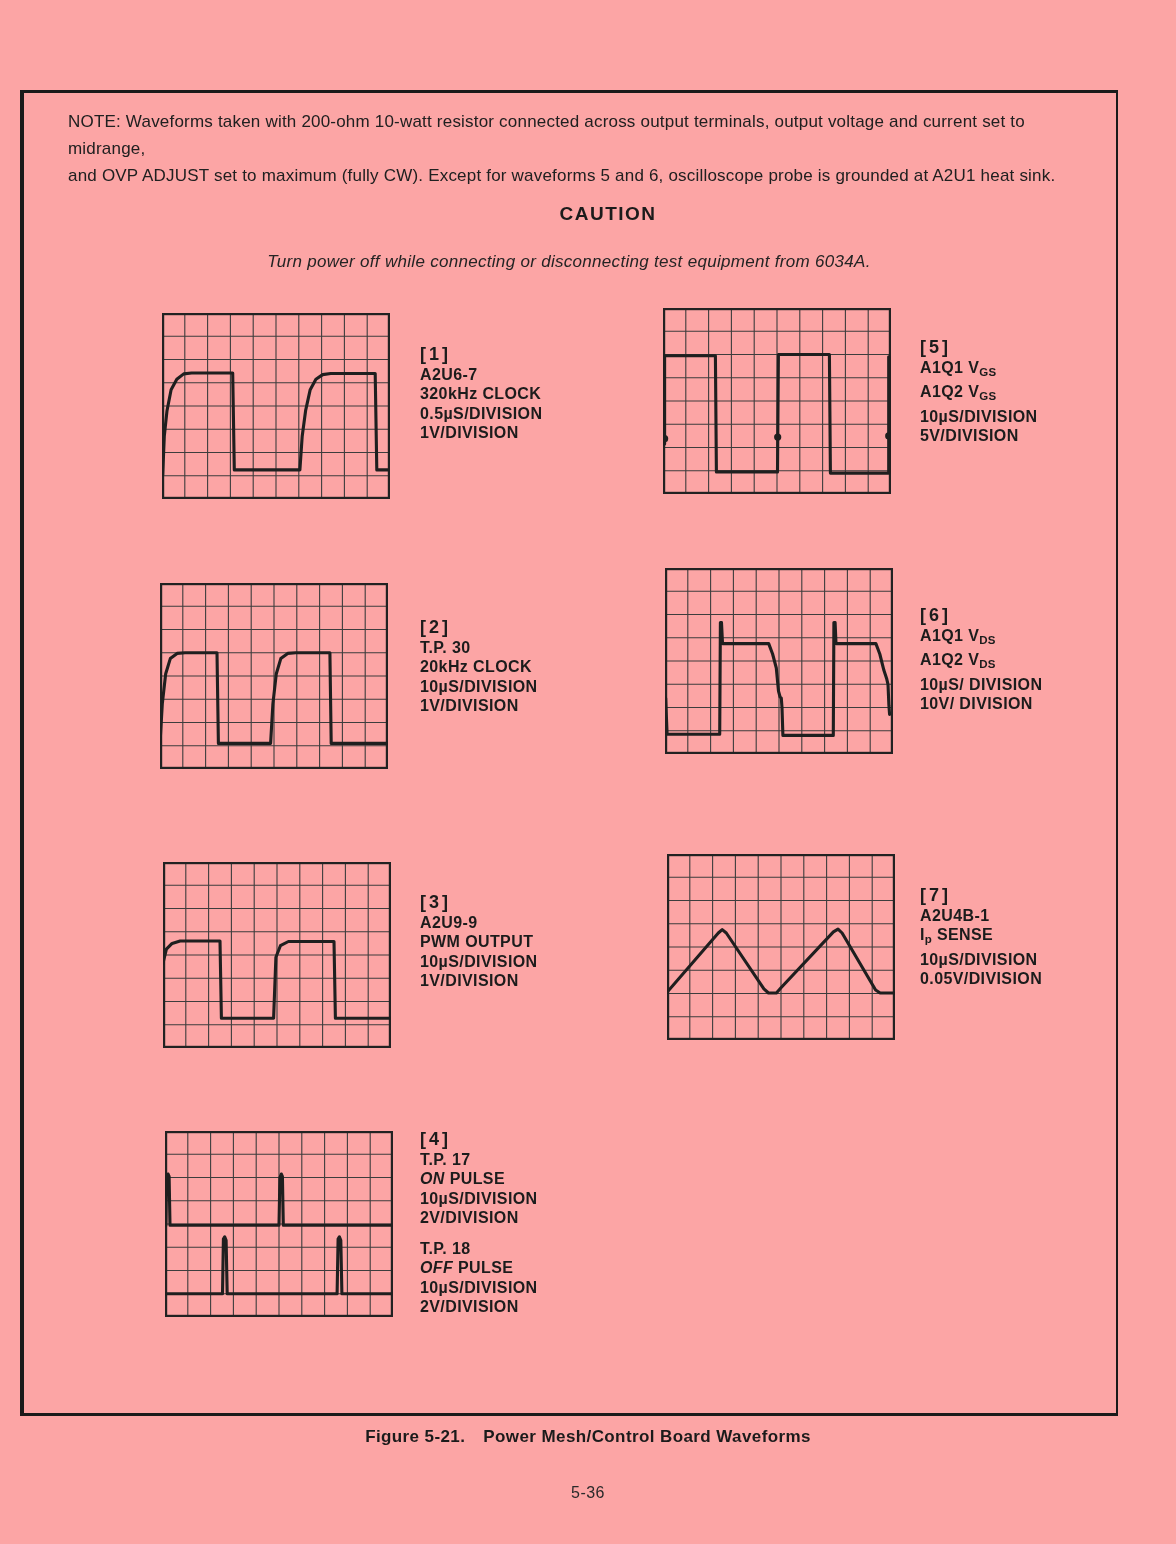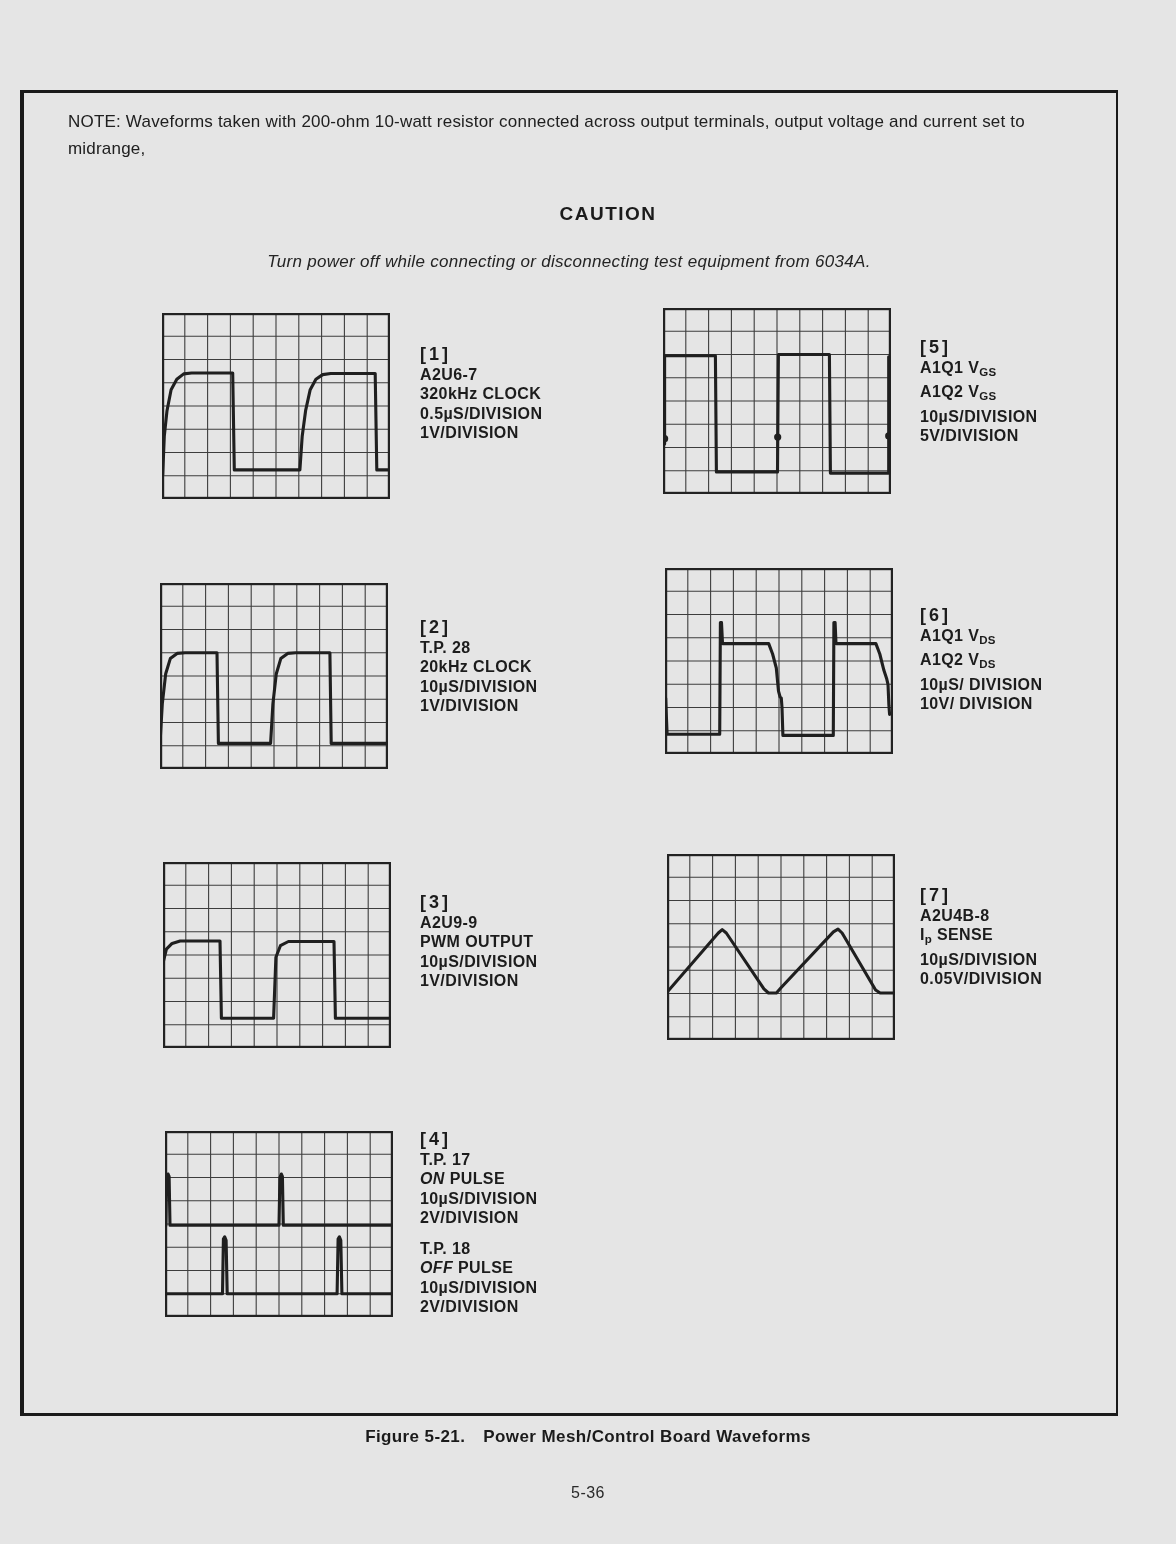--- a/index.html
+++ b/index.html
@@ -1,17 +1,17 @@
 <!DOCTYPE html>
 <html><head>
 <meta charset="utf-8">
 <style>
   html, body { margin:0; padding:0; background:#ffffff; }
   #page {
-    position:relative; width:1176px; height:1544px; background:#e5e5e5;
+    position:relative; width:1176px; height:1544px; background:#fca5a5;
     font-family:"Liberation Sans", sans-serif; color:#1d1d1d; overflow:hidden;
   }
   #frame {
     position:absolute; left:20px; top:90px; width:1098px; height:1326px;
     box-sizing:border-box;
     border:2px solid #1a1a1a; border-left-width:4px; border-top-width:3px; border-bottom-width:3px;
   }
   #note {
     position:absolute; left:68px; top:108px; width:1035px;
     font-size:17px; line-height:27px; letter-spacing:0.2px; color:#202020;
@@ -46,20 +46,21 @@
 </style>
 </head>
 <body>
 
 <div id="page">
 
   <div id="frame"></div>
 
   <div id="note">
     <div>NOTE: Waveforms taken with 200-ohm 10-watt resistor connected across output terminals, output voltage and current set to midrange,</div>
+    <div>and OVP ADJUST set to maximum (fully CW). Except for waveforms 5 and 6, oscilloscope probe is grounded at A2U1 heat sink.</div>
   </div>
 
   <div id="caution-heading">CAUTION</div>
   <div id="caution-text">Turn power off while connecting or disconnecting test equipment from 6034A.</div>
 
   <svg class="wf-scope" style="left:162px; top:313px;" viewBox="0 0 228 186" width="228" height="186">
       <line x1="22.8" y1="0" x2="22.8" y2="186" stroke="#3d3d3d" stroke-width="1.1"></line>
       <line x1="45.6" y1="0" x2="45.6" y2="186" stroke="#3d3d3d" stroke-width="1.1"></line>
       <line x1="68.4" y1="0" x2="68.4" y2="186" stroke="#3d3d3d" stroke-width="1.1"></line>
       <line x1="91.2" y1="0" x2="91.2" y2="186" stroke="#3d3d3d" stroke-width="1.1"></line>
@@ -132,21 +133,21 @@
       <line x1="0" y1="69.75" x2="228" y2="69.75" stroke="#3d3d3d" stroke-width="1.1"></line>
       <line x1="0" y1="93" x2="228" y2="93" stroke="#3d3d3d" stroke-width="1.1"></line>
       <line x1="0" y1="116.25" x2="228" y2="116.25" stroke="#3d3d3d" stroke-width="1.1"></line>
       <line x1="0" y1="139.5" x2="228" y2="139.5" stroke="#3d3d3d" stroke-width="1.1"></line>
       <line x1="0" y1="162.75" x2="228" y2="162.75" stroke="#3d3d3d" stroke-width="1.1"></line>
       <rect x="1.1" y="1.1" width="225.8" height="183.8" fill="none" stroke="#222222" stroke-width="2.2"></rect>
       <polyline points="0.0,160.4 2.3,120.9 5.7,90.7 10.3,75.6 17.1,70.4 25.1,69.8 57.0,69.8 58.4,160.4 110.6,160.4 112.9,120.9 116.3,90.7 120.8,75.6 127.7,70.4 135.7,69.8 169.9,69.8 171.2,160.4 228.0,160.4" fill="none" stroke="#1f1f1f" stroke-width="3.1" stroke-linejoin="round" stroke-linecap="round"></polyline>
     </svg>
   <div class="wf-label" style="left:420px; top:618px;">
       <div class="wf-line"><span class="s-bracket">[2]</span></div>
-      <div class="wf-line"><span>T.P. 28</span></div>
+      <div class="wf-line"><span>T.P. 30</span></div>
       <div class="wf-line"><span>20kHz CLOCK</span></div>
       <div class="wf-line"><span>10µS/DIVISION</span></div>
       <div class="wf-line"><span>1V/DIVISION</span></div>
     </div>
 
   <svg class="wf-scope" style="left:665px; top:568px;" viewBox="0 0 228 186" width="228" height="186">
       <line x1="22.8" y1="0" x2="22.8" y2="186" stroke="#3d3d3d" stroke-width="1.1"></line>
       <line x1="45.6" y1="0" x2="45.6" y2="186" stroke="#3d3d3d" stroke-width="1.1"></line>
       <line x1="68.4" y1="0" x2="68.4" y2="186" stroke="#3d3d3d" stroke-width="1.1"></line>
       <line x1="91.2" y1="0" x2="91.2" y2="186" stroke="#3d3d3d" stroke-width="1.1"></line>
@@ -216,21 +217,21 @@
       <line x1="0" y1="69.75" x2="228" y2="69.75" stroke="#3d3d3d" stroke-width="1.1"></line>
       <line x1="0" y1="93" x2="228" y2="93" stroke="#3d3d3d" stroke-width="1.1"></line>
       <line x1="0" y1="116.25" x2="228" y2="116.25" stroke="#3d3d3d" stroke-width="1.1"></line>
       <line x1="0" y1="139.5" x2="228" y2="139.5" stroke="#3d3d3d" stroke-width="1.1"></line>
       <line x1="0" y1="162.75" x2="228" y2="162.75" stroke="#3d3d3d" stroke-width="1.1"></line>
       <rect x="1.1" y="1.1" width="225.8" height="183.8" fill="none" stroke="#222222" stroke-width="2.2"></rect>
       <polyline points="0.0,138.3 51.3,79.0 55.2,75.6 59.3,79.0 96.9,134.8 101.5,139.0 109.4,139.0 114.0,133.7 166.4,77.9 171.0,75.1 175.1,79.0 208.6,136.0 213.2,139.0 228.0,139.0" fill="none" stroke="#1f1f1f" stroke-width="3.1" stroke-linejoin="round" stroke-linecap="round"></polyline>
     </svg>
   <div class="wf-label" style="left:920px; top:886px;">
       <div class="wf-line"><span class="s-bracket">[7]</span></div>
-      <div class="wf-line"><span>A2U4B-8</span></div>
+      <div class="wf-line"><span>A2U4B-1</span></div>
       <div class="wf-line"><span>I</span><span class="s-sub">p</span><span> SENSE</span></div>
       <div class="wf-line"><span>10µS/DIVISION</span></div>
       <div class="wf-line"><span>0.05V/DIVISION</span></div>
     </div>
 
   <svg class="wf-scope" style="left:165px; top:1131px;" viewBox="0 0 228 186" width="228" height="186">
       <line x1="22.8" y1="0" x2="22.8" y2="186" stroke="#3d3d3d" stroke-width="1.1"></line>
       <line x1="45.6" y1="0" x2="45.6" y2="186" stroke="#3d3d3d" stroke-width="1.1"></line>
       <line x1="68.4" y1="0" x2="68.4" y2="186" stroke="#3d3d3d" stroke-width="1.1"></line>
       <line x1="91.2" y1="0" x2="91.2" y2="186" stroke="#3d3d3d" stroke-width="1.1"></line>

